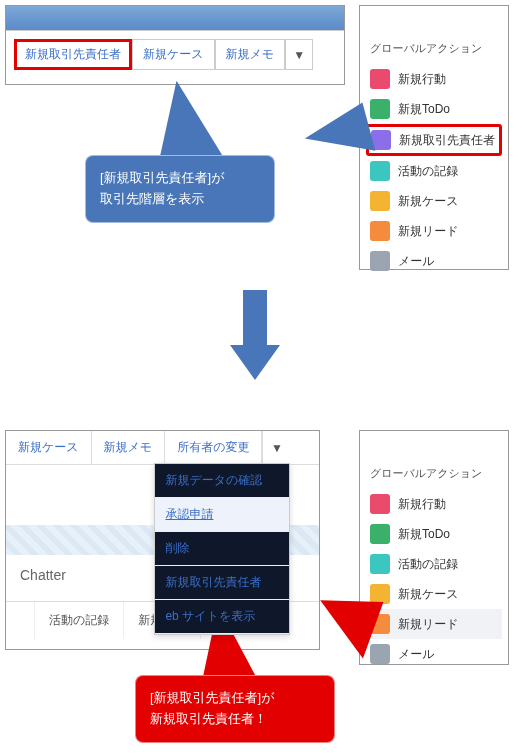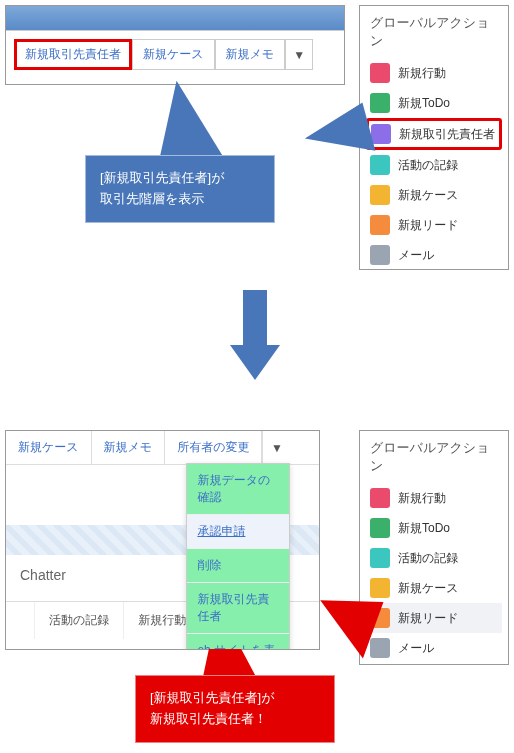--- a/index.html
+++ b/index.html
@@ -8,44 +8,44 @@
 .top-screenshot { position: absolute; left: 5px; top: 5px; width: 340px; height: 80px; border: 1px solid #999; background: #fff; overflow: hidden; }
 .banner { width: 100%; height: 25px; background: linear-gradient(#7da8d8, #5a8bc8); border-bottom: 1px solid #ccc; }
 .action-bar { display: flex; padding: 8px; gap: 0; }
 .action-btn { border: 1px solid #ccc; padding: 6px 10px; background: #fff; color: #3b6fc7; font-size: 12px; cursor: pointer; }
 .action-btn.highlighted { border: 3px solid #e30000; padding: 4px 8px; }
 .dropdown-caret { border: 1px solid #ccc; width: 28px; display: flex; align-items: center; justify-content: center; background: #fff; color: #555; cursor: pointer; }
 
 .global-panel { position: absolute; width: 150px; border: 1px solid #999; background: #fff; padding: 8px 6px; }
 .global-panel.top { right: 5px; top: 5px; height: 265px; }
 .global-panel.bottom { right: 5px; top: 430px; height: 235px; }
-.global-title { font-size: 13px; color: #555; margin-bottom: 8px; padding-left: 4px; }
+.global-title { font-size: 11px; color: #555; margin-bottom: 8px; padding-left: 4px; margin-top: 27px; }
 .global-item { display: flex; align-items: center; padding: 5px 4px; gap: 8px; font-size: 12px; color: #333; cursor: pointer; }
 .global-item.boxed { border: 3px solid #e30000; border-radius: 3px; padding: 3px 2px; }
 .gicon { width: 20px; height: 20px; border-radius: 3px; display: flex; align-items: center; justify-content: center; color: #fff; font-size: 10px; flex-shrink: 0; }
 
-.callout { position: absolute; color: #fff; border-radius: 0; padding: 12px 14px; font-size: 13px; line-height: 1.6; border: 1px solid rgba(255,255,255,0.5); }
+.callout { position: absolute; color: #fff; border-radius: 8px; padding: 12px 14px; font-size: 13px; line-height: 1.6; border: 1px solid rgba(255,255,255,0.5); }
 .callout.blue { background: #4876b8; left: 85px; top: 155px; width: 190px; }
 .callout.red { background: #e30000; left: 135px; top: 675px; width: 200px; }
 
 .callout-tail { position: absolute; }
 .tail-blue { left: 155px; top: 80px; width: 0; height: 0; border-left: 25px solid transparent; border-right: 40px solid transparent; border-bottom: 80px solid #4876b8; transform: rotate(-5deg); }
 .tail-blue2 { left: 305px; top: 110px; width: 0; height: 0; border-top: 20px solid transparent; border-bottom: 30px solid transparent; border-right: 65px solid #4876b8; transform: rotate(-15deg); }
 .tail-red { left: 200px; top: 605px; width: 0; height: 0; border-left: 20px solid transparent; border-right: 35px solid transparent; border-bottom: 75px solid #e30000; transform: rotate(-3deg); }
 .tail-red2 { left: 315px; top: 590px; width: 0; height: 0; border-top: 20px solid transparent; border-bottom: 40px solid transparent; border-right: 60px solid #e30000; transform: rotate(20deg); }
 
 .arrow-down { position: absolute; left: 230px; top: 290px; width: 50px; height: 90px; }
 .arrow-shaft { width: 24px; height: 55px; background: #4876b8; margin: 0 auto; }
 .arrow-head { width: 0; height: 0; border-left: 25px solid transparent; border-right: 25px solid transparent; border-top: 35px solid #4876b8; }
 
 .bottom-screenshot { position: absolute; left: 5px; top: 430px; width: 315px; height: 220px; border: 1px solid #999; background: #fff; overflow: hidden; }
 .action-bar2 { display: flex; border-bottom: 1px solid #ddd; }
 .action-btn2 { border-right: 1px solid #ddd; padding: 8px 12px; background: #fff; color: #3b6fc7; font-size: 12px; cursor: pointer; }
 .dd-wrap { position: relative; }
-.dd-menu { position: absolute; right: 0; top: 32px; width: 104px; background: #86efac; border: 1px solid #ccc; box-shadow: 0 2px 6px rgba(0,0,0,0.15); z-index: 5; }
+.dd-menu { position: absolute; right: 0; top: 32px; width: 136px; background: #0f172a; border: 1px solid #ccc; box-shadow: 0 2px 6px rgba(0,0,0,0.15); z-index: 5; }
 .dd-item { padding: 8px 10px; font-size: 12px; color: #3b6fc7; cursor: pointer; border-bottom: 1px solid #eee; }
 .dd-item.sel { background: #eef3fb; text-decoration: underline; }
 .banner2 { width: 100%; height: 30px; background: repeating-linear-gradient(45deg, #d8e6f5, #d8e6f5 6px, #c5d8ee 6px, #c5d8ee 12px); opacity: 0.6; margin-top: 60px; }
 .chatter { padding: 12px 14px; color: #666; font-size: 14px; }
 .tabs-row { display: flex; border-top: 1px solid #ddd; margin-top: 6px; }
 .tab { padding: 10px 14px; font-size: 12px; color: #555; border-right: 1px solid #eee; cursor: pointer; }
 </style>
 </head>
 <body>
 

